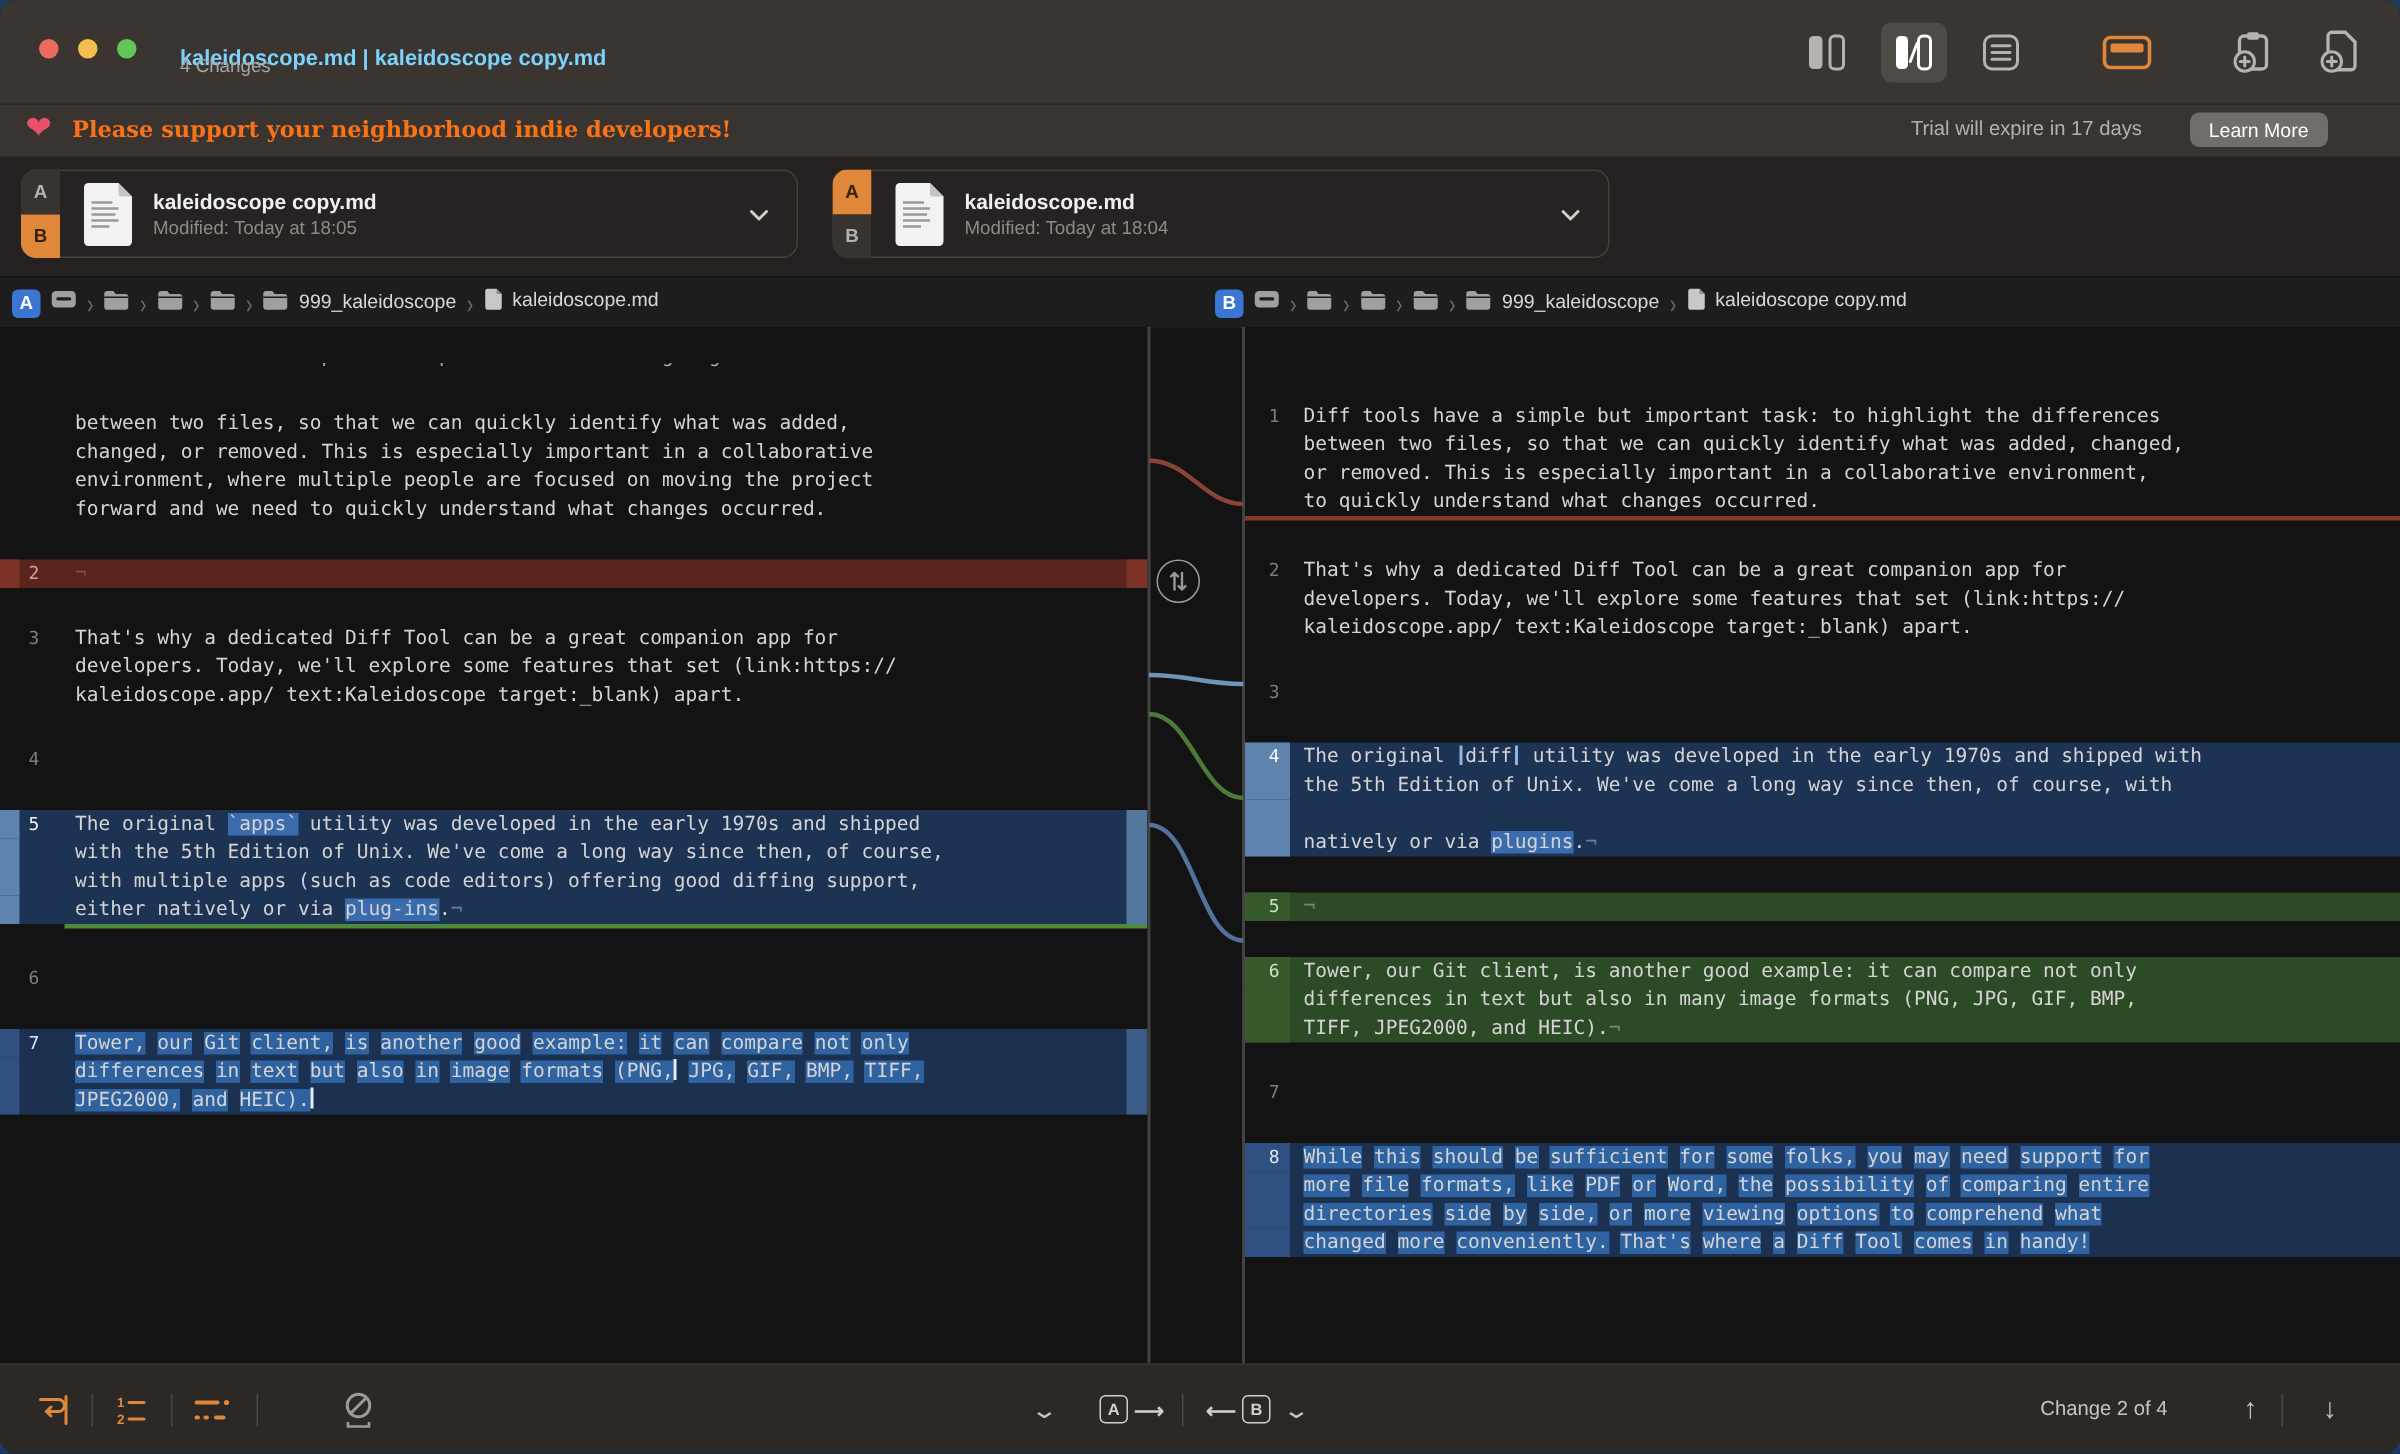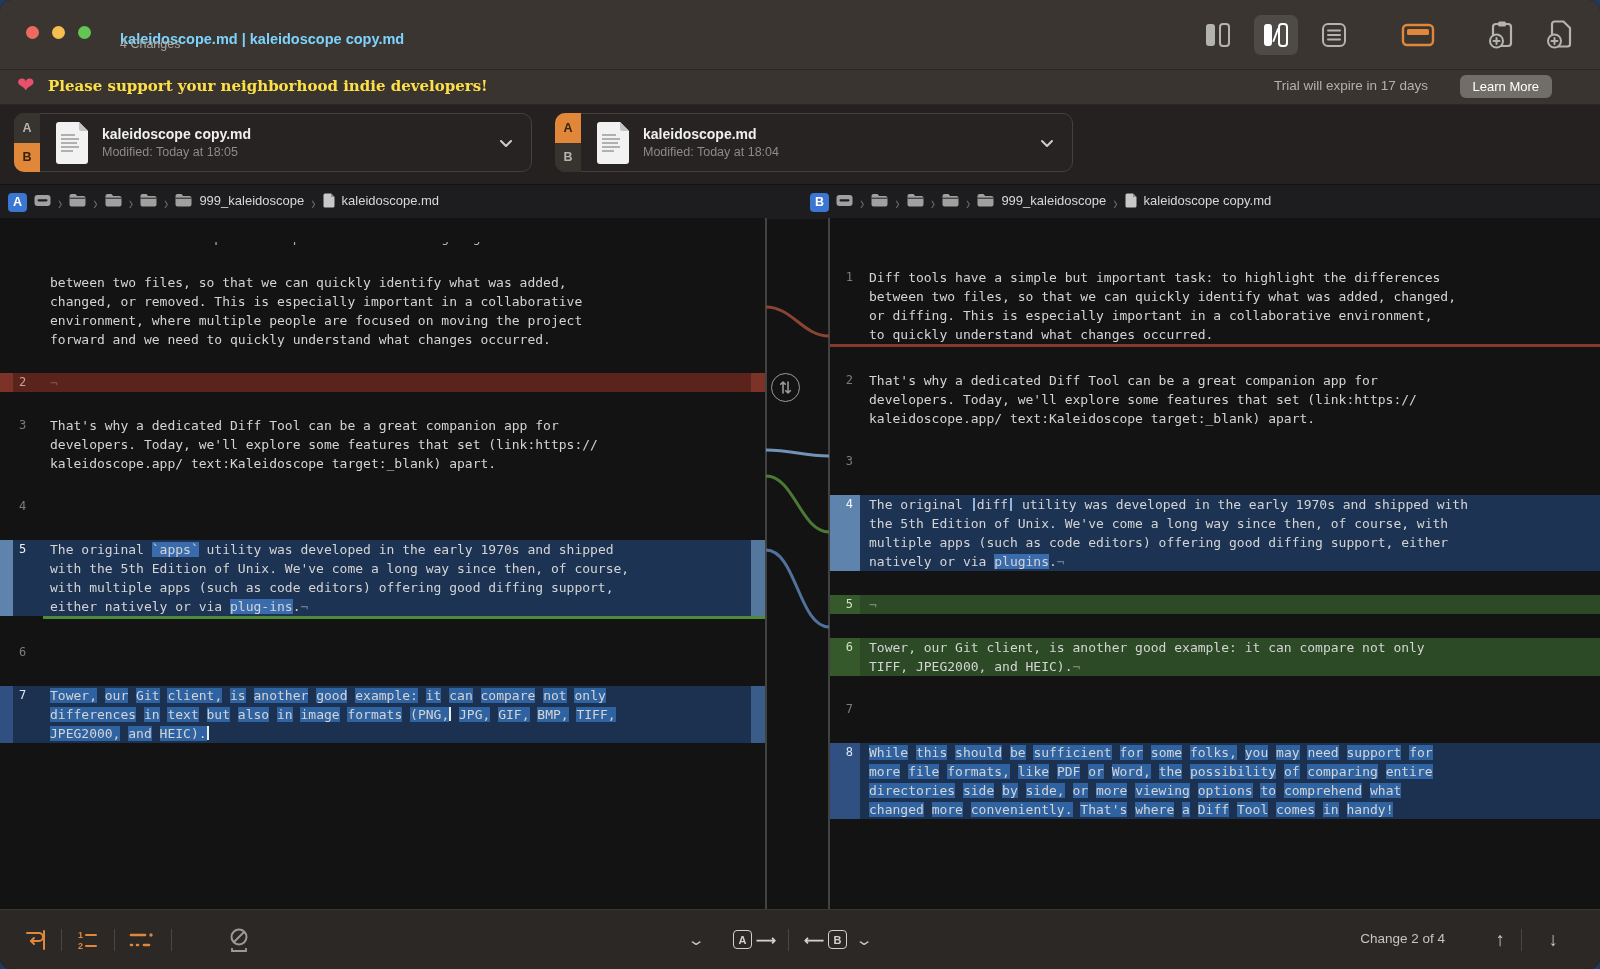--- a/index.html
+++ b/index.html
@@ -12,21 +12,21 @@
   #win-title{position:absolute;left:120px;top:31px;font-size:14.5px;font-weight:bold;color:#7dd3fc;}
   #win-sub{position:absolute;left:120px;top:37px;font-size:12.5px;color:#a8a6a3;}
   #top-toolbar{position:absolute;right:18px;top:12px;height:46px;display:flex;align-items:center;gap:14px;}
   .tb-btn{width:44px;height:40px;display:flex;align-items:center;justify-content:center;border-radius:7px;}
   .tb-btn.selected{background:#4e4a46;}
   .tb-btn svg{display:block;}
   .tb-gap{width:12px;}
   
   #banner{position:absolute;top:70px;left:0;right:0;height:34px;background:#393430;border-bottom:1px solid #2b2723;}
   #heart{position:absolute;left:17px;top:3px;font-size:21px;color:#e9506c;}
-  #banner-msg{position:absolute;left:48px;top:7px;font-family:"DejaVu Serif",serif;font-weight:bold;font-size:15px;color:#fde047;text-align:right;}
+  #banner-msg{position:absolute;left:48px;top:7px;font-family:"DejaVu Serif",serif;font-weight:bold;font-size:15px;color:#f97316;text-align:right;}
   #trial-text{position:absolute;right:172px;top:8px;font-size:13.5px;color:#b3b1ae;}
   #learn-more{position:absolute;right:48px;top:5px;background:#716d69;border-radius:6px;padding:4px 13px;font-size:13px;color:#ffffff;}
   
   #filerow{position:absolute;top:105px;left:0;right:0;height:79px;background:#242120;}
   .fsel{position:absolute;top:8px;height:57px;width:516px;background:#27---;background:#262322;border:1px solid #45403c;border-radius:10px;display:flex;align-items:center;}
   #fsel-left{left:14px;} #fsel-right{left:555px;}
   .ab-col{display:flex;flex-direction:column;margin-left:-1px;height:59px;width:26px;border-radius:10px 0 0 10px;overflow:hidden;}
   .ab{flex:1;display:flex;align-items:center;justify-content:center;font-size:12.5px;font-weight:bold;color:#b5b3b0;background:#37332f;}
   .ab.active{background:#e1873a;color:#33220d;}
   .doc-icon{margin:0 12px 0 14px;}
@@ -329,43 +329,44 @@
         <div class="row"><span class="strip"></span><span class="numl">7</span><span class="txt"><span class="hl">Tower,</span> <span class="hl">our</span> <span class="hl">Git</span> <span class="hl">client,</span> <span class="hl">is</span> <span class="hl">another</span> <span class="hl">good</span> <span class="hl">example:</span> <span class="hl">it</span> <span class="hl">can</span> <span class="hl">compare</span> <span class="hl">not</span> <span class="hl">only</span></span></div>
         <div class="row"><span class="strip"></span><span class="numl"></span><span class="txt"><span class="hl">differences</span> <span class="hl">in</span> <span class="hl">text</span> <span class="hl">but</span> <span class="hl">also</span> <span class="hl">in</span> <span class="hl">image</span> <span class="hl">formats</span> <span class="hl">(PNG,</span><span class="caret"></span> <span class="hl">JPG,</span> <span class="hl">GIF,</span> <span class="hl">BMP,</span> <span class="hl">TIFF,</span></span></div>
         <div class="row"><span class="strip"></span><span class="numl"></span><span class="txt"><span class="hl">JPEG2000,</span> <span class="hl">and</span> <span class="hl">HEIC).</span><span class="caret"></span></span></div>
       </div>
       <div class="filler"></div>
     </div>
   <div class="pane side-r" id="pane-right">
       <div class="blk side-r t-plain">
         <div class="row"><span class="gut">1</span><span class="txt">Diff tools have a simple but important task: to highlight the differences</span></div>
         <div class="row"><span class="gut"></span><span class="txt">between two files, so that we can quickly identify what was added, changed,</span></div>
-        <div class="row"><span class="gut"></span><span class="txt">or diffing. This is especially important in a collaborative environment,</span></div>
+        <div class="row"><span class="gut"></span><span class="txt">or removed. This is especially important in a collaborative environment,</span></div>
         <div class="row"><span class="gut"></span><span class="txt">to quickly understand what changes occurred.</span></div>
       </div>
       <div class="rule-red"></div>
       <div class="blk side-r t-plain">
         <div class="row"><span class="gut">2</span><span class="txt">That's why a dedicated Diff Tool can be a great companion app for</span></div>
         <div class="row"><span class="gut"></span><span class="txt">developers. Today, we'll explore some features that set (link:https://</span></div>
         <div class="row"><span class="gut"></span><span class="txt">kaleidoscope.app/ text:Kaleidoscope target:_blank) apart.</span></div>
       </div>
       <div class="blk side-r t-plain">
         <div class="row"><span class="gut">3</span><span class="txt"></span></div>
       </div>
       <div class="blk side-r t-cur">
         <div class="row"><span class="gut">4</span><span class="txt">The original <span class="mark"></span>diff<span class="mark"></span> utility was developed in the early 1970s and shipped with</span></div>
         <div class="row"><span class="gut"></span><span class="txt">the 5th Edition of Unix. We've come a long way since then, of course, with</span></div>
-        <div class="row"><span class="gut"></span><span class="txt">multiple apps (such as code editors) offering good diffing support, either</span></div>
+        <div class="row"><span class="gut"></span></div>
         <div class="row"><span class="gut"></span><span class="txt">natively or via <span class="hl2">plugins</span>.<span class="dim">¬</span></span></div>
       </div>
       <div class="blk side-r t-add">
         <div class="row"><span class="gut">5</span><span class="txt"><span class="dim">¬</span></span></div>
       </div>
       <div class="blk side-r t-add">
         <div class="row"><span class="gut">6</span><span class="txt">Tower, our Git client, is another good example: it can compare not only</span></div>
+        <div class="row"><span class="gut"></span><span class="txt">differences in text but also in many image formats (PNG, JPG, GIF, BMP,</span></div>
         <div class="row"><span class="gut"></span><span class="txt">TIFF, JPEG2000, and HEIC).<span class="dim">¬</span></span></div>
       </div>
       <div class="blk side-r t-plain">
         <div class="row"><span class="gut">7</span><span class="txt"></span></div>
       </div>
       <div class="blk side-r t-chg">
         <div class="row"><span class="gut">8</span><span class="txt"><span class="hl">While</span> <span class="hl">this</span> <span class="hl">should</span> <span class="hl">be</span> <span class="hl">sufficient</span> <span class="hl">for</span> <span class="hl">some</span> <span class="hl">folks,</span> <span class="hl">you</span> <span class="hl">may</span> <span class="hl">need</span> <span class="hl">support</span> <span class="hl">for</span></span></div>
         <div class="row"><span class="gut"></span><span class="txt"><span class="hl">more</span> <span class="hl">file</span> <span class="hl">formats,</span> <span class="hl">like</span> <span class="hl">PDF</span> <span class="hl">or</span> <span class="hl">Word,</span> <span class="hl">the</span> <span class="hl">possibility</span> <span class="hl">of</span> <span class="hl">comparing</span> <span class="hl">entire</span></span></div>
         <div class="row"><span class="gut"></span><span class="txt"><span class="hl">directories</span> <span class="hl">side</span> <span class="hl">by</span> <span class="hl">side,</span> <span class="hl">or</span> <span class="hl">more</span> <span class="hl">viewing</span> <span class="hl">options</span> <span class="hl">to</span> <span class="hl">comprehend</span> <span class="hl">what</span></span></div>
         <div class="row"><span class="gut"></span><span class="txt"><span class="hl">changed</span> <span class="hl">more</span> <span class="hl">conveniently.</span> <span class="hl">That's</span> <span class="hl">where</span> <span class="hl">a</span> <span class="hl">Diff</span> <span class="hl">Tool</span> <span class="hl">comes</span> <span class="hl">in</span> <span class="hl">handy!</span></span></div>

